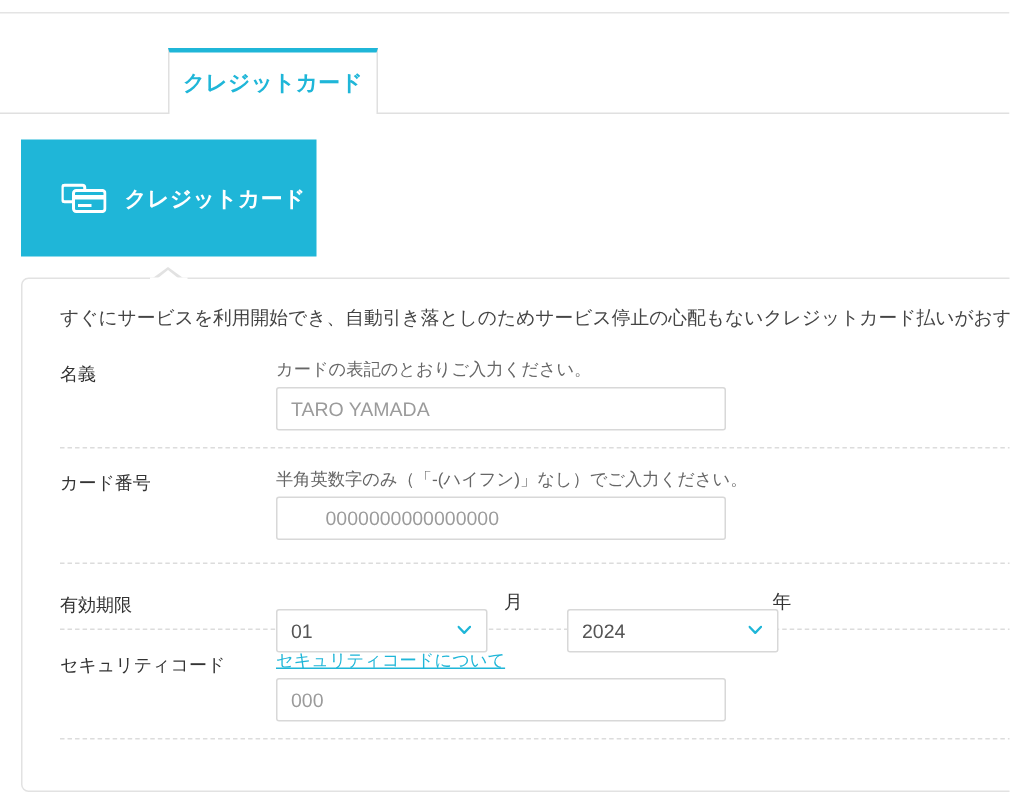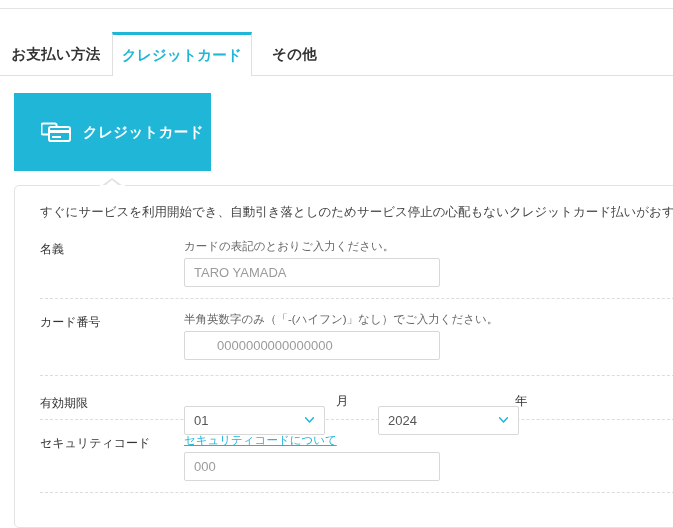--- a/index.html
+++ b/index.html
@@ -181,21 +181,21 @@
     color: #1fb6d8;
     text-decoration: underline;
     white-space: nowrap;
     cursor: pointer;
     font-family: Liberation Mono, monospace;
   }
 
   .field {
     position: absolute;
     left: 169px;
-    width: 256px;
+    width: 300px;
     height: 29px;
     box-sizing: border-box;
     border: 1px solid #d8d8d8;
     border-radius: 2px;
     background: #ffffff;
     font-family: "Liberation Sans", "DejaVu Sans", sans-serif;
     font-size: 13px;
     color: #0369a1;
     padding: 0 9px;
     outline: none;
@@ -280,31 +280,25 @@
   .sep-4 { top: 306px; }
 </style>
 </head>
 <body>
 
 <div class="top-rule"></div>
 
 <div class="tabbar">
   <div class="tabbar-rule"></div>
 
-  <div class="tab inactive-left">
-    <span>お支払い方法</span>
-  </div>
 
   <div class="tab active">
     <span>クレジットカード</span>
   </div>
 
-  <div class="tab inactive-right">
-    <span>その他</span>
-  </div>
 </div>
 
 <div class="cc-header">
   <svg class="cc-icon" viewBox="0 0 30 24">
     <rect x="0.5" y="3.5" width="15" height="11" rx="1.6" fill="none" stroke="#ffffff" stroke-width="2"></rect>
     <rect x="8" y="7" width="21" height="14" rx="1.8" fill="#1fb6d8" stroke="#ffffff" stroke-width="2"></rect>
     <rect x="8" y="10" width="21" height="3" fill="#ffffff"></rect>
     <rect x="11" y="16" width="9" height="2" fill="#ffffff"></rect>
   </svg>
   <span class="cc-title">クレジットカード</span>

